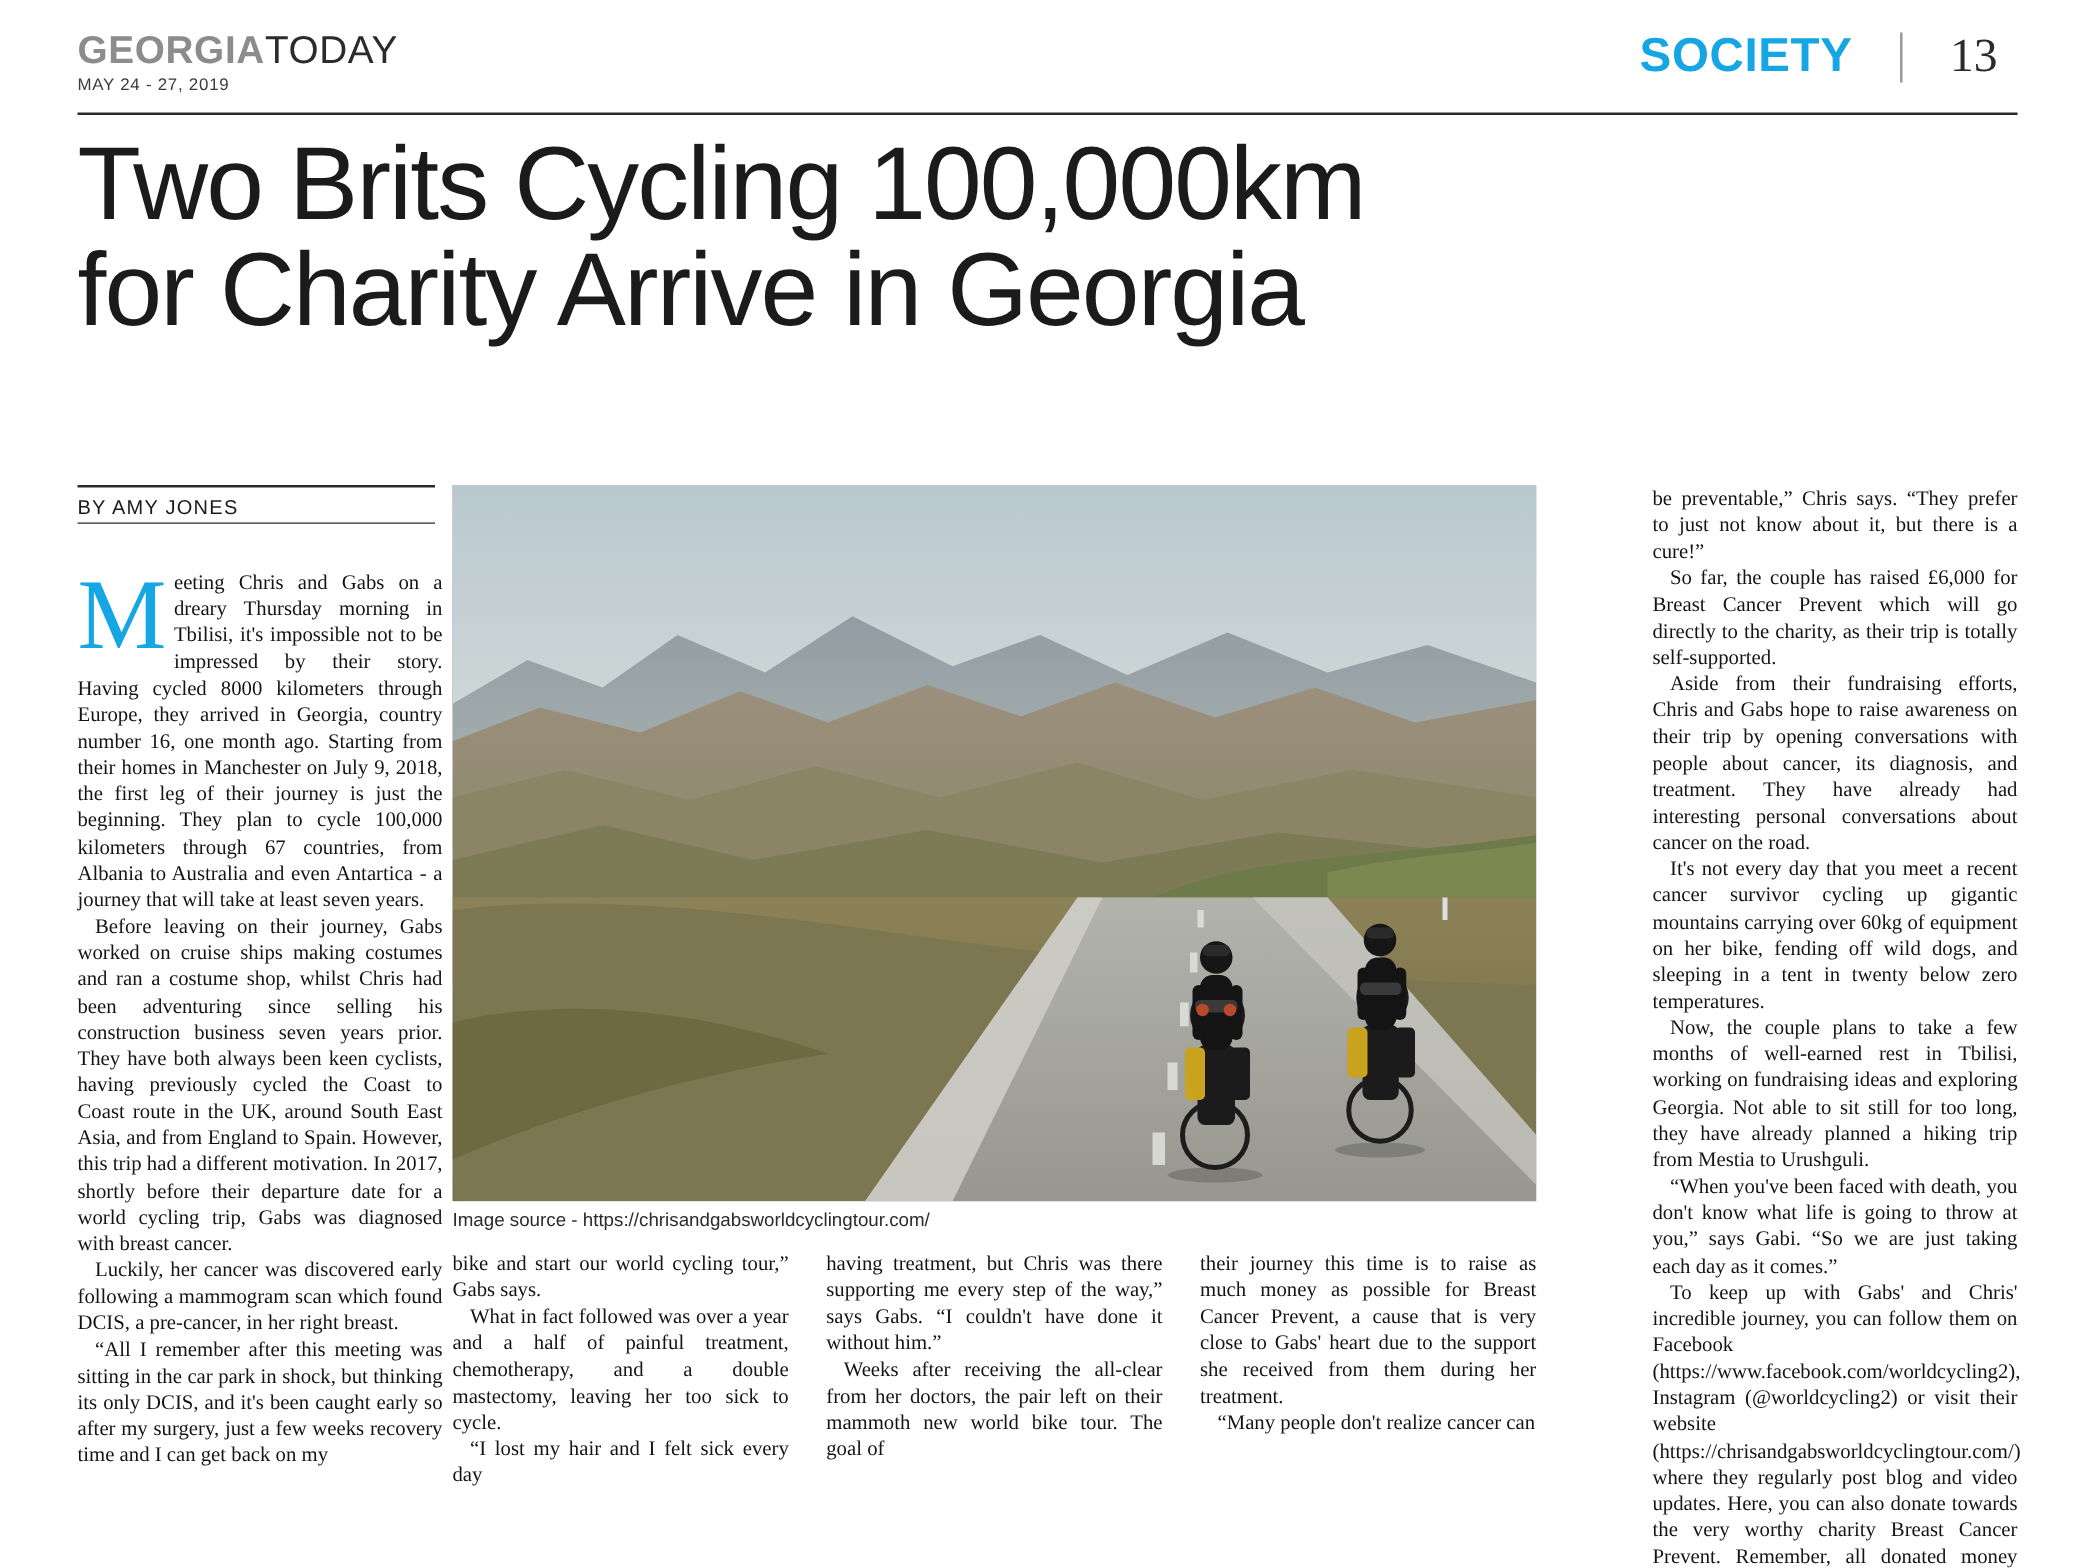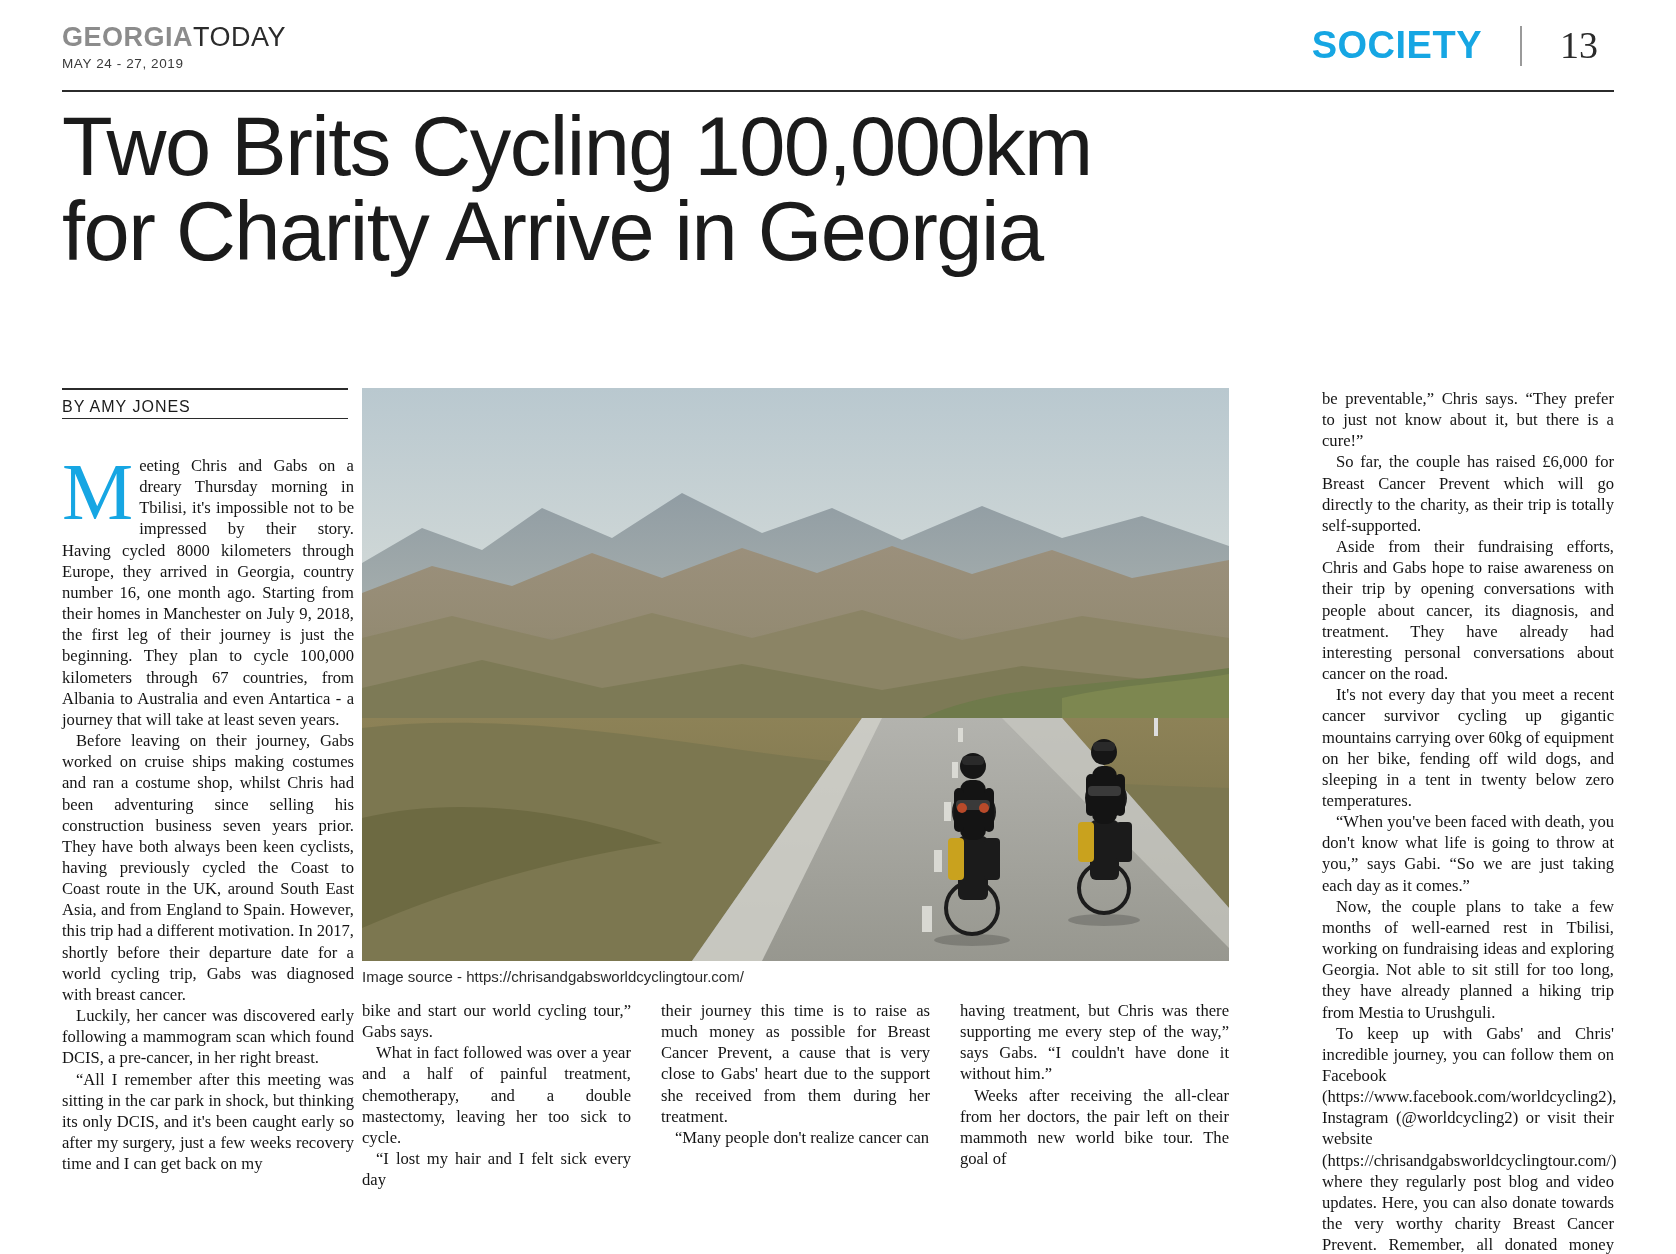--- a/index.html
+++ b/index.html
@@ -30,21 +30,21 @@
     right: 62px;
     height: 60px;
   }
   .mh-left {
     position: absolute;
     left: 0;
     top: 0;
   }
   .mh-title {
     font-family: "Liberation Sans", sans-serif;
-    font-size: 27px;
+    font-size: 31px;
     letter-spacing: 0.5px;
     line-height: 1;
   }
   .mh-title .g {
     font-weight: bold;
     color: #8c8c8c;
   }
   .mh-title .t {
     font-weight: normal;
     color: #2b2b2b;
@@ -342,32 +342,32 @@
   </div>
   <div class="photo-caption">Image source - https://chrisandgabsworldcyclingtour.com/</div>
 
   <div class="bottom-cols">
     <div class="bcol">
       <p class="first">bike and start our world cycling tour,” Gabs says.</p>
       <p>What in fact followed was over a year and a half of painful treatment, chemotherapy, and a double mastectomy, leaving her too sick to cycle.</p>
       <p>“I lost my hair and I felt sick every day</p>
     </div>
     <div class="bcol">
+      <p class="first">having treatment, but Chris was there supporting me every step of the way,” says Gabs. “I couldn't have done it without him.”</p>
+      <p>Weeks after receiving the all-clear from her doctors, the pair left on their mammoth new world bike tour. The goal of</p>
+    </div>
+    <div class="bcol">
       <p class="first">their journey this time is to raise as much money as possible for Breast Cancer Prevent, a cause that is very close to Gabs' heart due to the support she received from them during her treatment.</p>
       <p>“Many people don't realize cancer can</p>
-    </div>
-    <div class="bcol">
-      <p class="first">having treatment, but Chris was there supporting me every step of the way,” says Gabs. “I couldn't have done it without him.”</p>
-      <p>Weeks after receiving the all-clear from her doctors, the pair left on their mammoth new world bike tour. The goal of</p>
     </div>
   </div>
 
   <div class="col-right">
     <p class="first">be preventable,” Chris says. “They prefer to just not know about it, but there is a cure!”</p>
     <p>So far, the couple has raised £6,000 for Breast Cancer Prevent which will go directly to the charity, as their trip is totally self-supported.</p>
     <p>Aside from their fundraising efforts, Chris and Gabs hope to raise awareness on their trip by opening conversations with people about cancer, its diagnosis, and treatment. They have already had interesting personal conversations about cancer on the road.</p>
     <p>It's not every day that you meet a recent cancer survivor cycling up gigantic mountains carrying over 60kg of equipment on her bike, fending off wild dogs, and sleeping in a tent in twenty below zero temperatures.</p>
+    <p>Now, the couple plans to take a few months of well-earned rest in Tbilisi, working on fundraising ideas and exploring Georgia. Not able to sit still for too long, they have already planned a hiking trip from Mestia to Urushguli.</p>
     <p>“When you've been faced with death, you don't know what life is going to throw at you,” says Gabi. “So we are just taking each day as it comes.”</p>
-    <p>Now, the couple plans to take a few months of well-earned rest in Tbilisi, working on fundraising ideas and exploring Georgia. Not able to sit still for too long, they have already planned a hiking trip from Mestia to Urushguli.</p>
     <p>To keep up with Gabs' and Chris' incredible journey, you can follow them on Facebook (https://www.facebook.com/worldcycling2), Instagram (@worldcycling2) or visit their website (https://chrisandgabsworldcyclingtour.com/) where they regularly post blog and video updates. Here, you can also donate towards the very worthy charity Breast Cancer Prevent. Remember, all donated money goes directly to the charity.</p>
   </div>
 
 </div>
 
 </body></html>

